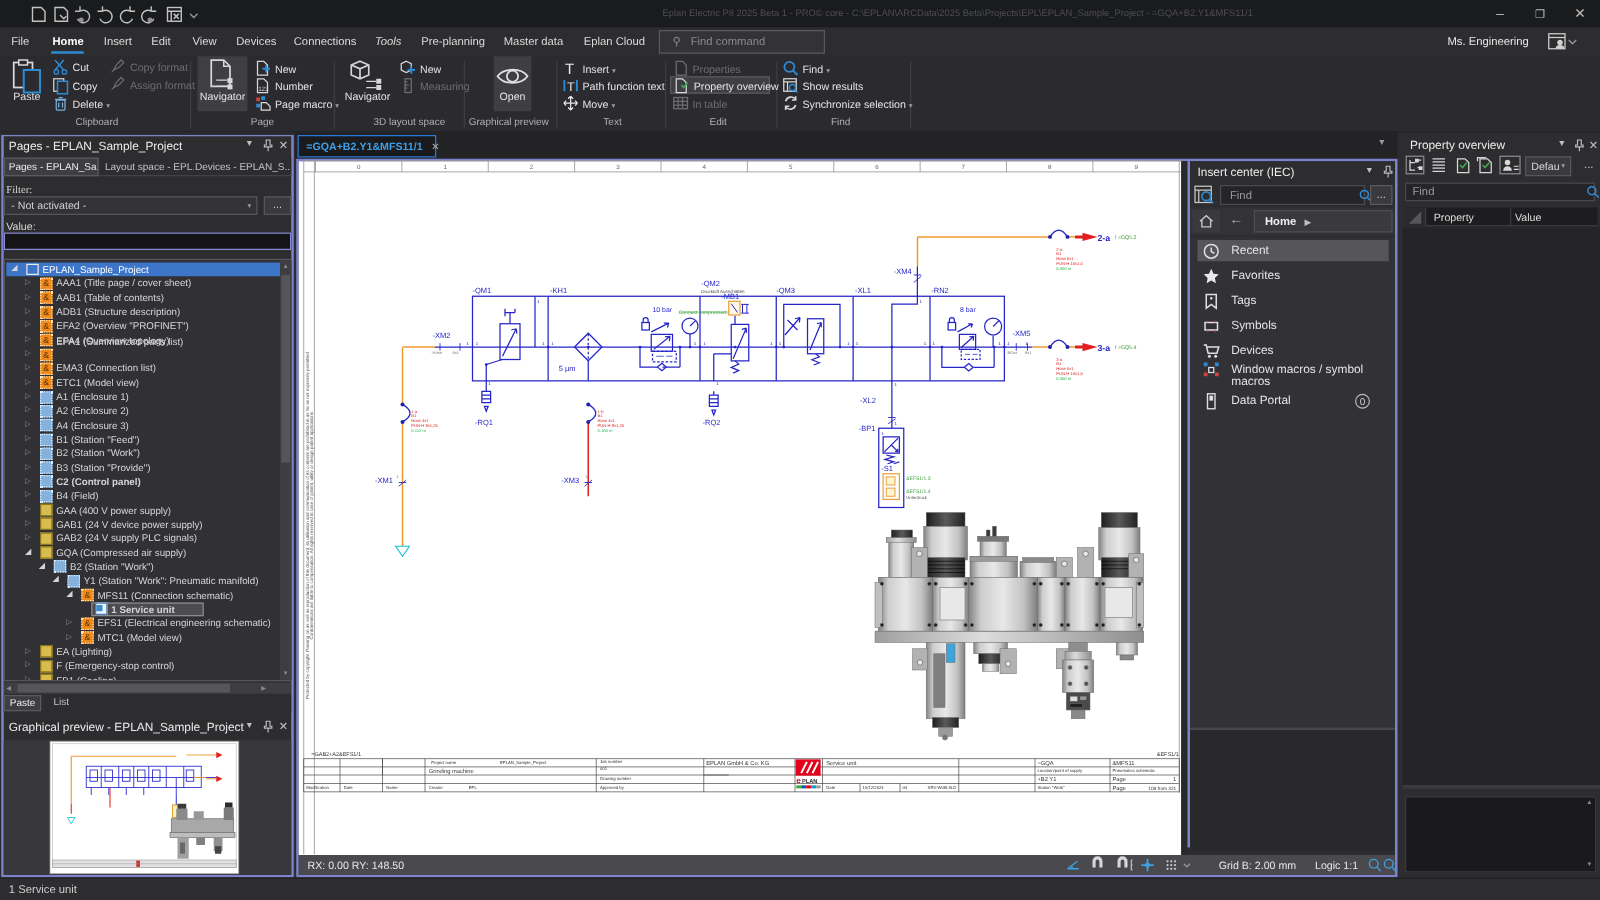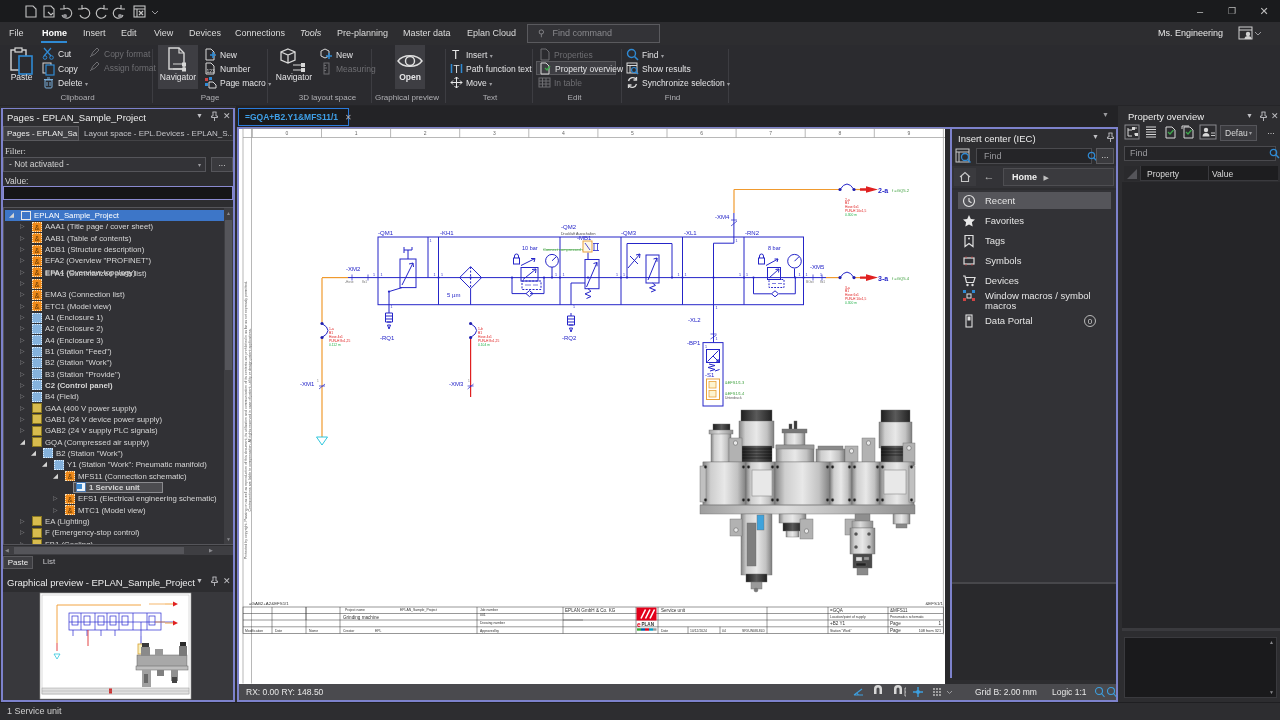--- a/index.html
+++ b/index.html
@@ -45,20 +45,21 @@
    <path d="M58 6 a5 5 0 1 1 -2 6 M58 6 v-4 M58 6 h-4"></path>
    <path d="M80 6 a5 5 0 1 0 2 6 M80 6 v-4 M80 6 h4"></path>
    <path d="M97 6 a5 5 0 1 0 2 6 M97 6 v-4 M97 6 h4"></path>
           <circle cx="96" cy="13" r="2" fill="#909094" stroke="none"></circle>
    <rect x="110" y="3" width="11" height="11"></rect>
           <path d="M110 6 h11 M113 6 v8"></path>
           <path d="M115 8 l4 4 M119 8 l-4 4" stroke-width="1.3"></path>
   </g>
   <path d="M128 8 l3 3 3-3" stroke="#9a9a9e" fill="none"></path>
  </svg>
+ <div id="wintitle">Eplan Electric P8 2025 Beta 1 - PRO© core - C:\EPLAN\ARCData\2025 Beta\Projects\EPL\EPLAN_Sample_Project - =GQA+B2.Y1&amp;MFS11/1</div>
  <div class="winbtn" style="left:1183px;">–</div>
  <div class="winbtn" style="left:1215px;font-size:9px;">❐</div>
  <div class="winbtn" style="left:1247px;">✕</div>
 </div>
 
 <div class="abs" id="menubar">
  <div class="mitem" style="left:9px;">File</div>
  <div class="mitem" style="left:42px;color:#fff;font-weight:bold;">Home</div>
  <div class="abs" style="left:41px;top:19px;width:26px;height:2px;background:#2f8ad4;"></div>
  <div class="mitem" style="left:83px;">Insert</div>
@@ -163,21 +164,21 @@
  </div>
  <div class="rsm" style="left:320px;top:3px;"><span class="ic"><svg width="13" height="13" viewBox="0 0 13 13">
             <path d="M5 1 l4 2 v5 l-4 2 -4-2 V3 z" fill="none" stroke="#d8d8d8"></path>
             <path d="M6 8 h6 M9 5 v6" stroke="#2f8ad4" stroke-width="1.5"></path>
           </svg></span>New</div>
  <div class="rsm dis" style="left:320px;top:17px;"><span class="ic"><svg width="13" height="13" viewBox="0 0 13 13">
             <rect x="4" y="1" width="5" height="11" fill="none" stroke="#6e6e72"></rect>
             <path d="M4 3.5 h2 M4 6 h3 M4 8.5 h2" stroke="#6e6e72"></path>
           </svg></span>Measuring</div>
 
- <div class="rbig hl" style="left:395px;width:30px;font-weight:bold;">
+ <div class="rbig hl" style="left:395px;width:30px;">
   <svg width="28" height="22" viewBox="0 0 28 22" style="position:absolute;left:1px;top:5px;">
    <path d="M2 11 c5-7 19-7 24 0 c-5 7 -19 7 -24 0 z" fill="none" stroke="#e0e0e0" stroke-width="1.4"></path>
    <circle cx="14" cy="11" r="4.5" fill="none" stroke="#e0e0e0" stroke-width="1.4"></circle>
   </svg>
   <div class="lbl">Open</div>
  </div>
 
  <div class="rsm" style="left:450px;top:3px;"><span class="ic"><svg width="13" height="13" viewBox="0 0 13 13">
             <text x="2" y="11" font-size="12" fill="#e8e8e8">T</text>
           </svg></span>Insert <span class="dd">▾</span></div>

